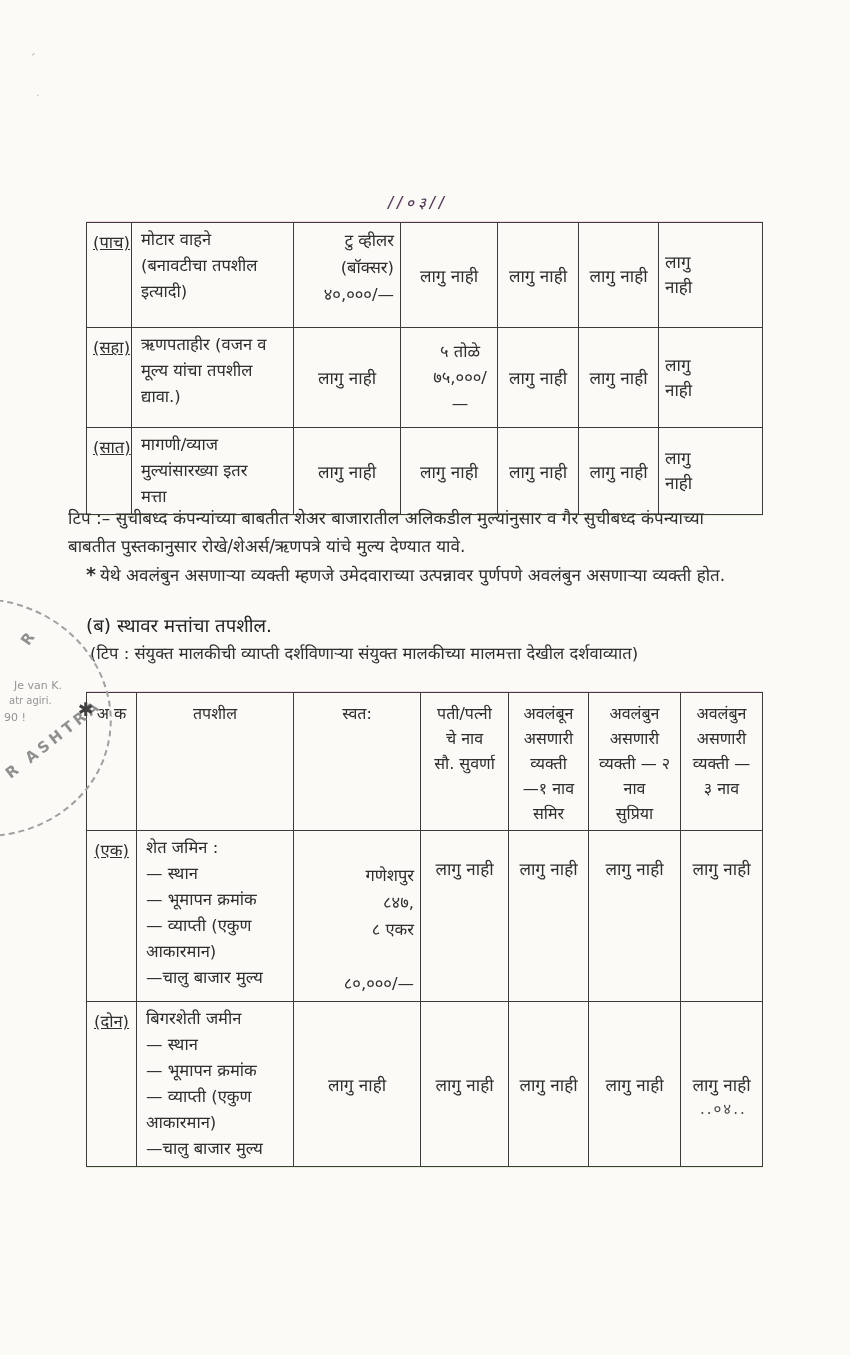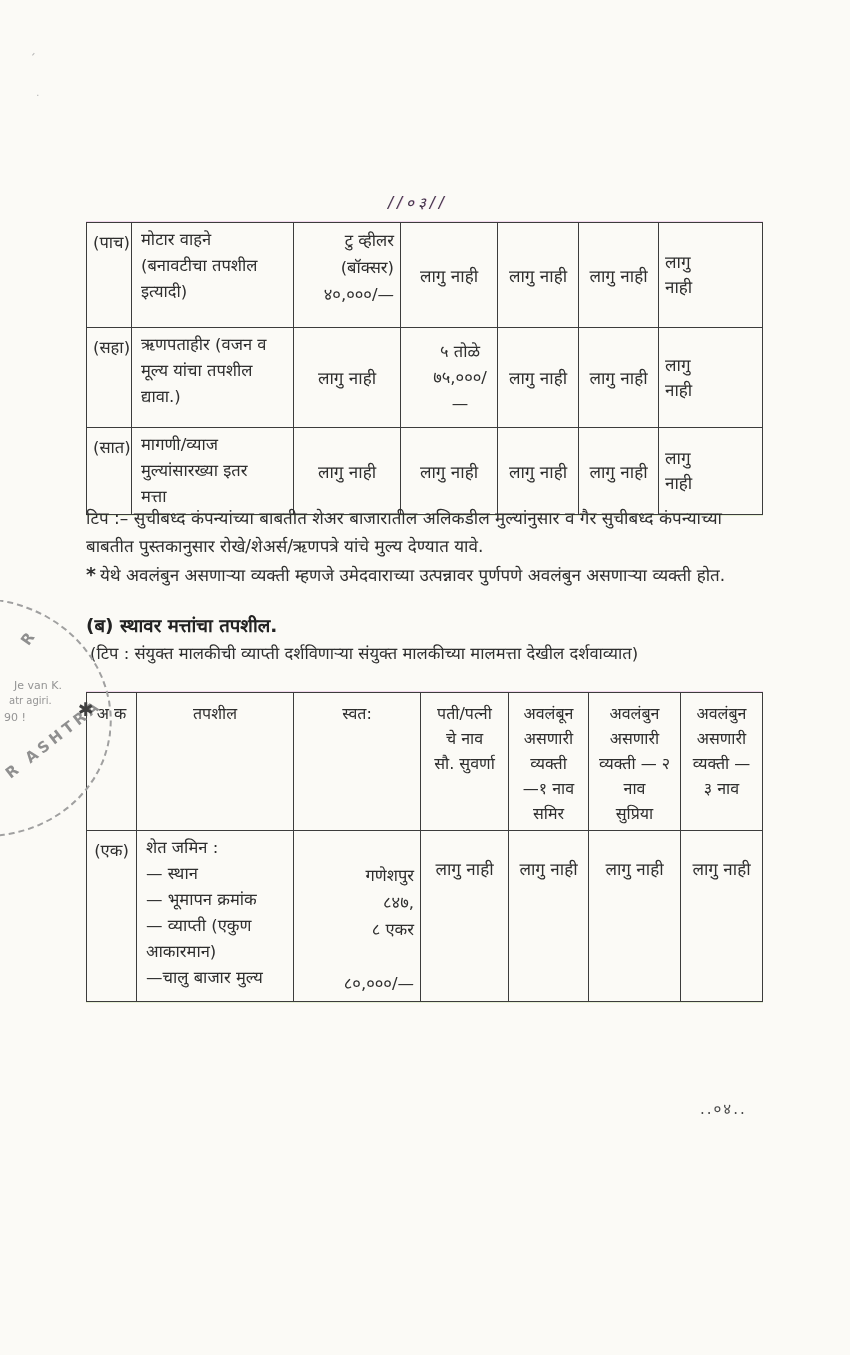--- a/index.html
+++ b/index.html
@@ -40,42 +40,42 @@
   }
   .t1{top:222px;width:676px;}
   .t2{top:692px;width:676px;}
   .t1 tr.r0{height:105px;}
   .t1 tr.r1{height:100px;margin-top:44px;}
   .t1 tr.r2{height:75px;}
   .t2 tr.hd{height:128px;}
   .t2 tr.r0{height:140px;}
   .t2 tr.r1{height:143px;}
 
-  td.sr{vertical-align:top;text-align:center;padding-top:7px;white-space:nowrap;}
+  td.sr{vertical-align:top;text-align:center;padding-top:7px;white-space:nowrap;text-decoration:underline;}
   td.desc{vertical-align:top;text-align:left;line-height:26px;white-space:pre-line;padding-left:9px;}
   td.val{vertical-align:middle;text-align:center;white-space:nowrap;font-size:17px;}
   td.val2{vertical-align:middle;text-align:center;white-space:pre-line;line-height:26px;font-size:16.5px;padding-left:28px;}
   td.valtopleft{vertical-align:top;text-align:right;white-space:pre-line;line-height:27px;padding-left:10px;}
   td.wrap{vertical-align:middle;text-align:left;white-space:pre-line;line-height:25px;font-size:17px;}
   td.hdc{vertical-align:top;text-align:center;white-space:pre-line;line-height:25px;padding-top:8px;font-size:16px;}
   td.valtop{vertical-align:top;text-align:center;white-space:nowrap;padding-top:26px;font-size:17px;}
 
   
   .note1{
-    position:absolute;left:86px;top:504px;width:684px;
+    position:absolute;left:68px;top:504px;width:684px;
     font-size:17px;line-height:28px;text-align:left;
   }
   .note2{
     position:absolute;left:86px;top:560px;width:678px;
     font-size:17px;line-height:28px;
   }
   .note2 .star{font-weight:bold;font-size:19px;margin-right:4px;}
   .sec-title{
     position:absolute;left:86px;top:612px;width:600px;
-    font-size:18.5px;font-weight:bold;color:#222;
+    font-size:18.5px;font-weight:normal;color:#222;
   }
   .sec-note{
     position:absolute;left:90px;top:641px;width:700px;
     font-size:16.5px;color:#2e2e2e;
   }
 
   
   .stamp-circle{
     position:absolute;left:-150px;top:598px;width:258px;height:235px;
     border:2.5px dashed #a0a0a0;border-radius:50%;
@@ -217,20 +217,34 @@
 गणेशपुर
 ८४७,
 ८ एकर
 
 ८०,०००/—</td>
       <td class="valtop">लागु नाही</td>
       <td class="valtop">लागु नाही</td>
       <td class="valtop">लागु नाही</td>
       <td class="valtop">लागु नाही</td>
     </tr>
+    <tr class="r1">
+      <td class="sr">(दोन)</td>
+      <td class="desc">बिगरशेती जमीन
+— स्थान
+— भूमापन क्रमांक
+— व्याप्ती (एकुण
+आकारमान)
+—चालु बाजार मुल्य</td>
+      <td class="val">लागु नाही</td>
+      <td class="val">लागु नाही</td>
+      <td class="val">लागु नाही</td>
+      <td class="val">लागु नाही</td>
+      <td class="val">लागु नाही</td>
+    </tr>
   </tbody>
     </table>
 
   <div class="stamp-circle"></div>
   <span class="stamp-text st-topmark">R</span>
   <span class="stamp-text st-l1">Je van K.</span>
   <span class="stamp-text st-l2">atr agiri.</span>
   <span class="stamp-text st-l3">90 !</span>
   <span class="stamp-text st-arc">R ASHTRA</span>
   <span class="stamp-star">✱</span>

